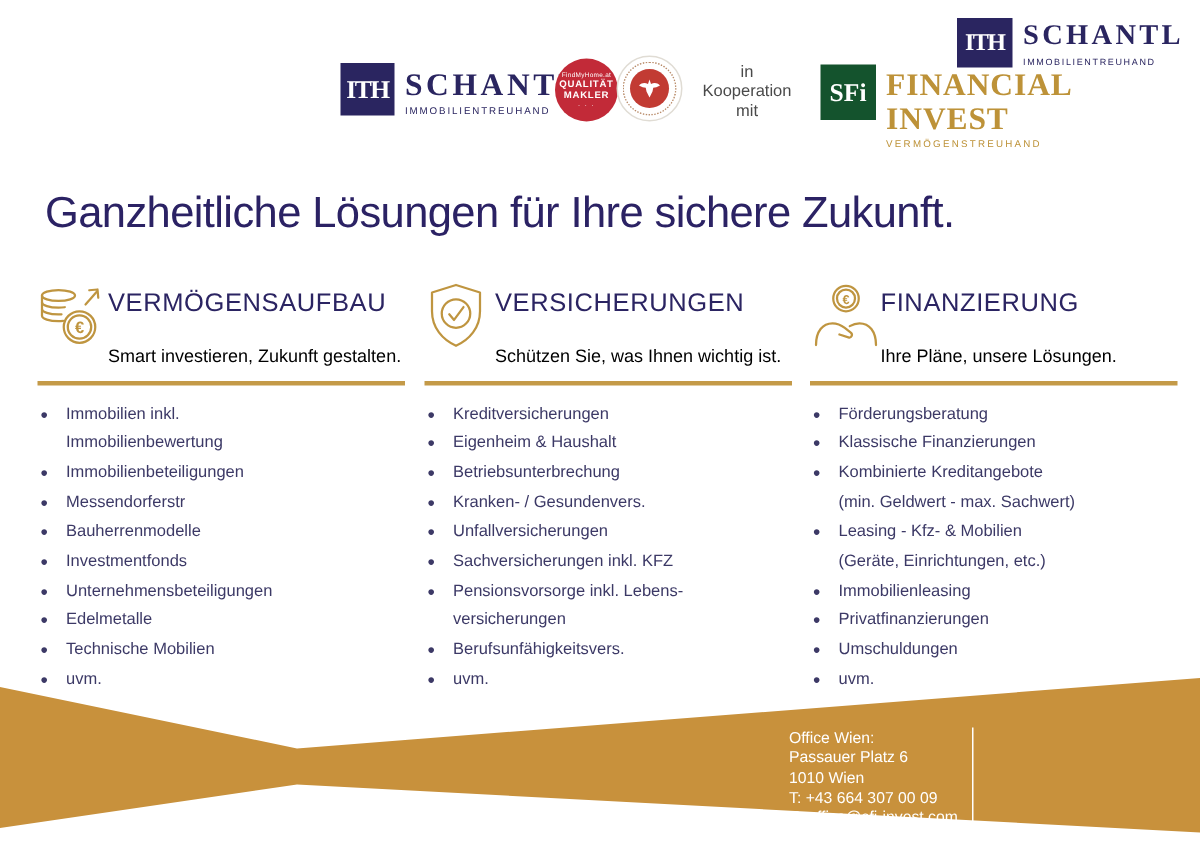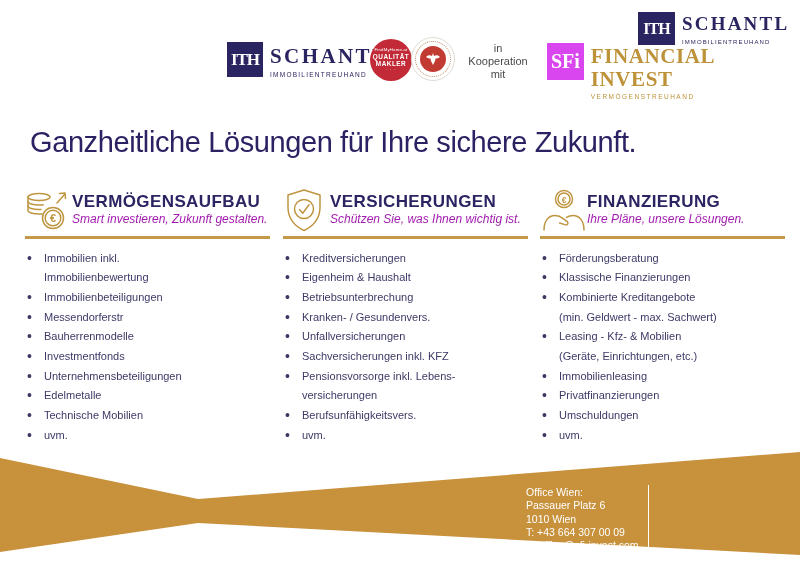--- a/index.html
+++ b/index.html
@@ -29,40 +29,40 @@
   #austria-seal{position:absolute;left:411px;top:37px;width:44px;height:44px;border-radius:50%;
       background:#fff;border:1px solid #e0dcd4}
   #austria-seal .ring{position:absolute;inset:3px;border-radius:50%;border:1px dotted #b98c6a}
   #austria-seal .core{position:absolute;inset:8px;border-radius:50%;background:#c23b33;
       display:flex;align-items:center;justify-content:center}
 
   #cooperation{position:absolute;left:462px;top:42px;width:72px;text-align:center;
       font-size:11px;line-height:13px;color:#4a4a4a}
 
   #sfi-logo{left:547px;top:43px}
-  #sfi-logo .box{width:37px;height:37px;background:#d946ef;font-size:20px;letter-spacing:0}
+  #sfi-logo .box{width:37px;height:37px;background:#14532d;font-size:17px;letter-spacing:0}
   #sfi-logo .brandname{font-size:21px;letter-spacing:.6px;color:#bd9238;line-height:23px;padding-top:2px}
   #sfi-logo .brandtag{color:#bd9238;font-size:6.5px;letter-spacing:1.5px;margin-top:2px}
 
   #corner-logo{left:638px;top:12px}
   #corner-logo .box{width:37px;height:33px;font-size:16px}
   #corner-logo .brandname{font-size:19px;letter-spacing:2.2px;line-height:21px;padding-top:1px}
   #corner-logo .brandtag{font-size:6px;letter-spacing:1.1px;margin-top:2px}
 
   
   #page-title{position:absolute;left:30px;top:126px;width:745px;font-size:29px;font-weight:normal;
       letter-spacing:-.4px;color:#2b2264;white-space:nowrap}
 
   
   .col{position:absolute;top:188px;width:245px}
   .col.c1{left:25px}.col.c2{left:283px}.col.c3{left:540px}
   .icon{position:absolute;left:0;top:0;width:48px;height:46px}
   .head{margin-left:47px;padding-top:4px}
-  .head h2{font-size:17px;letter-spacing:.4px;line-height:20px;color:#2b2462;font-weight:bold}
-  .head .sub{font-size:12px;font-style:italic;color:#a21caf;margin-top:0;line-height:15px}
+  .head h2{font-size:17px;letter-spacing:.4px;line-height:20px;color:#2b2462;font-weight:normal}
+  .head .sub{font-size:12px;color:#000000;margin-top:18px;line-height:15px}
   .rule{height:2.5px;background:#c49a48;margin-top:9px}
   .col ul{list-style:none;margin-top:10px}
   .col li{position:relative;padding-left:19px;font-size:11px;line-height:19.7px;
       color:#3c3966;white-space:pre-line}
   .col li::before{content:"\2022";position:absolute;left:2px;top:0;color:#3c3966;font-size:14px}
 
   
   #footer-shape{position:absolute;left:0;top:448px;width:800px;height:116px}
   .office{position:absolute;color:#fff;font-size:10.5px;line-height:13.3px}
   #office-wien{left:526px;top:486px}

